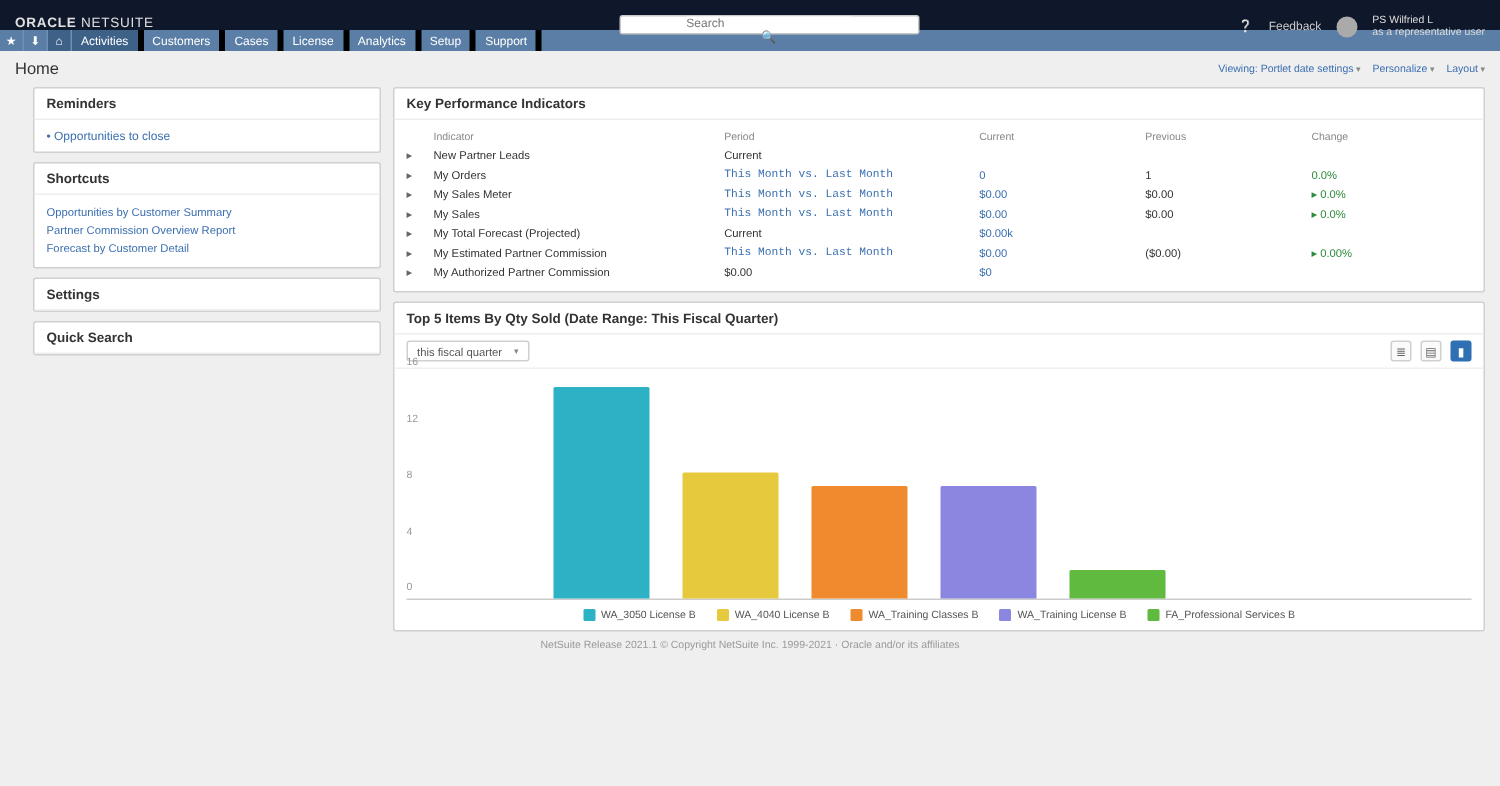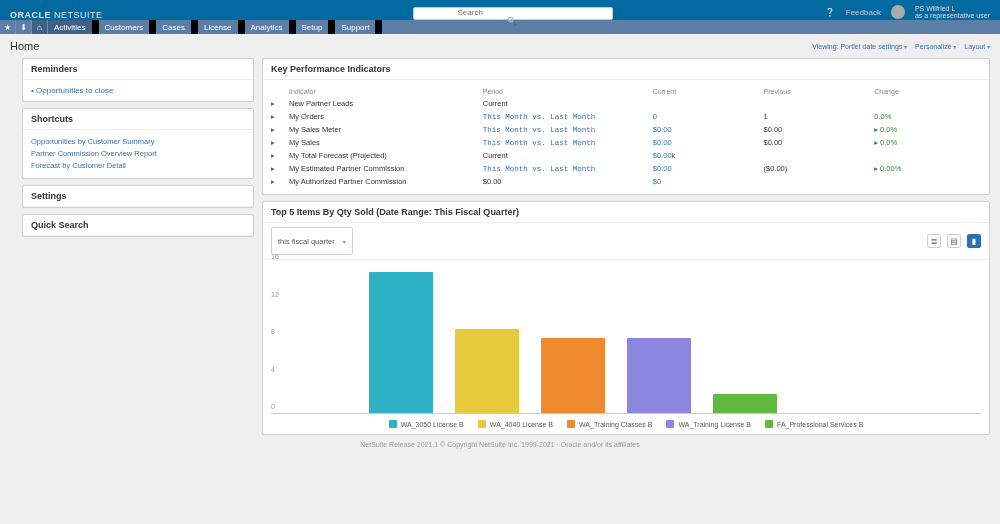--- a/index.html
+++ b/index.html
@@ -1,33 +1,33 @@
 <!DOCTYPE html>
 <html><head>
 <meta charset="utf-8">
 <style>
   * { box-sizing: border-box; margin: 0; padding: 0; }
   html, body { width: 1000px; height: 524px; font-family: Arial, Helvetica, sans-serif; background:#efeff0; color:#333; }
   body { font-size:10px; }
 
   
-  .brandbar { background:#0369a1; height:20px; display:flex; align-items:flex-end; padding:0 10px; color:#e0e0e0; }
+  .brandbar { background:#0f172a; height:20px; display:flex; align-items:flex-start; padding:10px 10px; color:#e0e0e0; }
   .brandbar .logo { font-size:9px; letter-spacing:0.5px; }
   .brandbar .logo b { font-weight:bold; }
   .brandbar .search { margin-left:310px; width:200px; height:13px; background:#fff; border:1px solid #c8c8c8; border-radius:2px; display:flex; align-items:center; padding:0 4px;flex-direction:column;}
   .brandbar .search input { border:none; outline:none; font-size:8px; flex:1; }
   .brandbar .search .mag { font-size:8px; color:#777; }
   .brandbar .right { margin-left:auto; display:flex; align-items:center; gap:10px; color:#ccc; font-size:8px;}
   .brandbar .avatar { width:14px; height:14px; background:#aaa; border-radius:50%; }
   .brandbar .ulabel { line-height:1.1; text-align:left; font-size:7px; color:#ddd; }
 
   
   .navbar { background:#5a7ea6; height:14px; display:flex; align-items:stretch; color:#fff; font-size:8px; }
   .navbar .btn { width:16px; display:flex; align-items:center; justify-content:center; border-right:1px solid #6e90b6; }
-  .navbar .menu { display:flex; align-items:center; padding:0 6px; border-right:7px solid #000000; cursor:pointer; }
+  .navbar .menu { display:flex; align-items:center; padding:0 6px; border-right:4px solid #000000; cursor:pointer; }
   .navbar .menu.active { background:#3e6188; }
 
   
   .page { padding:6px 10px 0 10px; }
   .pagehead { display:flex; align-items:center; }
   .pagehead .title { font-size:11px; color:#333; }
   .pagehead .right { margin-left:auto; display:flex; gap:8px; color:#3b6fb0; font-size:7px; }
   .pagehead .right span { cursor:pointer; }
   .pagehead .right span::after { content:" ▾"; color:#888; font-size:6px;}
 
@@ -54,21 +54,21 @@
 
   .kpi-table .row { display:grid; grid-template-columns: 14px 1.6fr 1.4fr 0.9fr 0.9fr 0.9fr; gap:4px; padding:2px 0; font-size:7.5px; align-items:center;}
   .kpi-table .hdr { color:#888; font-size:7px; text-transform:none; }
   .kpi-table .exp { color:#666; cursor:pointer; }
   .kpi-table .link { color:#3b6fb0; cursor:pointer;font-family:Liberation Mono, monospace; }
   .kpi-table .num { text-align:left; color:#3b6fb0; }
   .kpi-table .plain { color:#333; }
   .kpi-table .green { color:#2e8b3d; }
 
   .chart-panel .toolbar { display:flex; align-items:center; padding:4px 8px; gap:6px; border-bottom:1px solid #f0f0f0;}
-  .chart-panel .sel { border:1px solid #d0d0d0; height:28px; border-radius:2px; display:flex; align-items:center; padding:0 6px; font-size:7.5px; color:#555; cursor:pointer; }
+  .chart-panel .sel { border:1px solid #d0d0d0; height:14px; border-radius:2px; display:flex; align-items:center; padding:0 6px; font-size:7.5px; color:#555; cursor:pointer; }
   .chart-panel .sel .caret { margin-left:8px; font-size:6px; color:#888;}
   .chart-panel .toolbar .spacer { flex:1; }
   .chart-panel .tbtn { width:14px; height:14px; border:1px solid #d0d0d0; border-radius:2px; display:flex; align-items:center; justify-content:center; font-size:8px; color:#666; cursor:pointer; background:#fafafa; }
   .chart-panel .tbtn.primary { background:#2f6fb3; color:#fff; border-color:#2f6fb3; }
 
   .chart-area { position:relative; height:150px; margin:4px 8px 2px 8px; border-bottom:1px solid #ccc; }
   .chart-area .ytick { position:absolute; left:0; font-size:7px; color:#999; transform:translateY(-50%);}
   .chart-area .bars { position:absolute; left:18px; right:0; top:0; bottom:0; display:flex; align-items:flex-end; gap:22px; padding-left:80px;}
   .chart-area .bar { width:64px; border-radius:1px 1px 0 0; }
   .legend { display:flex; gap:14px; justify-content:center; padding:4px 0 6px 0; font-size:7px; color:#555;}

